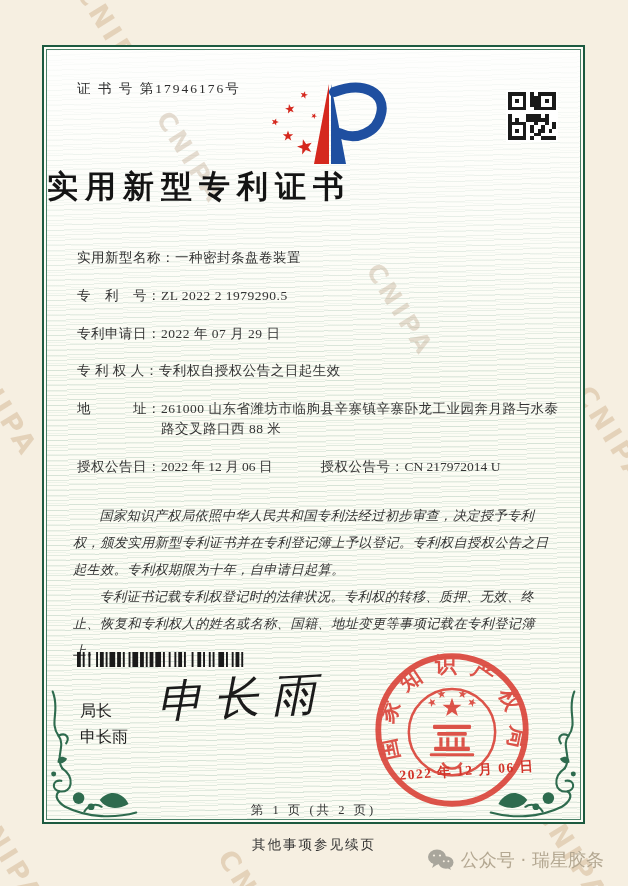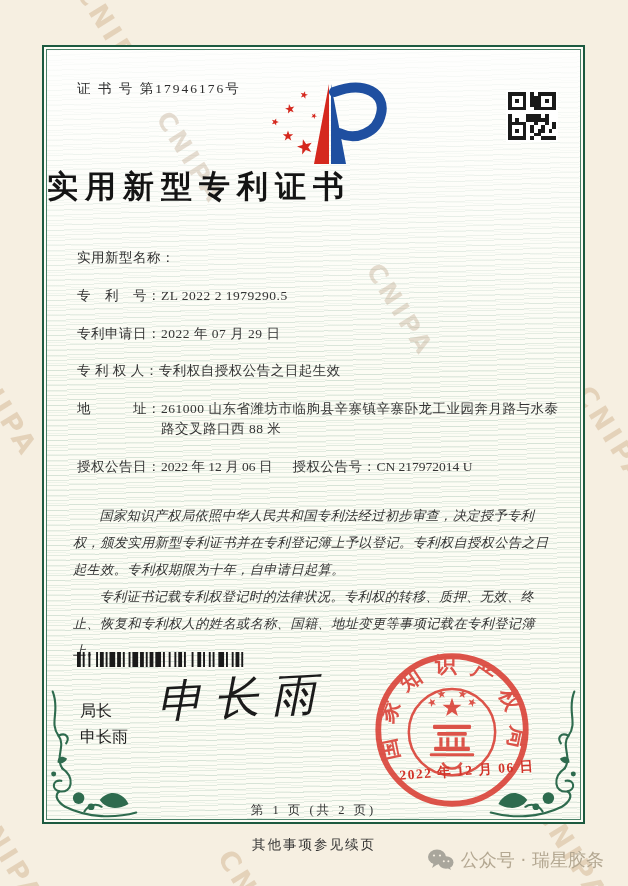--- a/index.html
+++ b/index.html
@@ -43,21 +43,21 @@
     position:absolute;top:116px;left:0;width:100%;text-align:left;
     font-size:31px;font-weight:700;letter-spacing:7px;color:#141414;
   }
 
   .fields{position:absolute;left:30px;right:20px;top:198px;}
   .frow{display:flex;margin-bottom:17.5px;font-size:13.5px;line-height:1.5;color:#343434;}
   .flabel{white-space:pre;letter-spacing:.5px;}
   .fvalue{flex:1;letter-spacing:.5px;}
   .grant-row{display:flex;font-size:13.5px;line-height:1.5;color:#343434;margin-bottom:0;}
   .grant-pair{display:flex;}
-  .grant-pair.second{margin-left:20px;align-items:flex-end;}
+  .grant-pair.second{margin-left:48px;align-items:flex-end;}
 
   .bodytext{
     position:absolute;left:26px;right:20px;top:452px;
     font-size:13.2px;line-height:2.05;font-style:italic;color:#333;
   }
   .bodytext p{margin:0;text-indent:2em;letter-spacing:.4px;}
 
   .barcode{position:absolute;left:30px;top:602px;width:170px;height:15px;}
   .barcode svg{width:100%;height:100%;display:block;}
 
@@ -184,20 +184,21 @@
               <rect x="2" y="10" width="1" height="1"></rect>
             </g>
         </svg>
       </div>
 
       <div class="title">实用新型专利证书</div>
 
       <div class="fields">
         <div class="frow">
           <span class="flabel">实用新型名称：</span>
+          <span class="fvalue">一种密封条盘卷装置</span>
         </div>
         <div class="frow">
           <span class="flabel">专　利　号：</span>
           <span class="fvalue">ZL 2022 2 1979290.5</span>
         </div>
         <div class="frow">
           <span class="flabel">专利申请日：</span>
           <span class="fvalue">2022 年 07 月 29 日</span>
         </div>
         <div class="frow">

